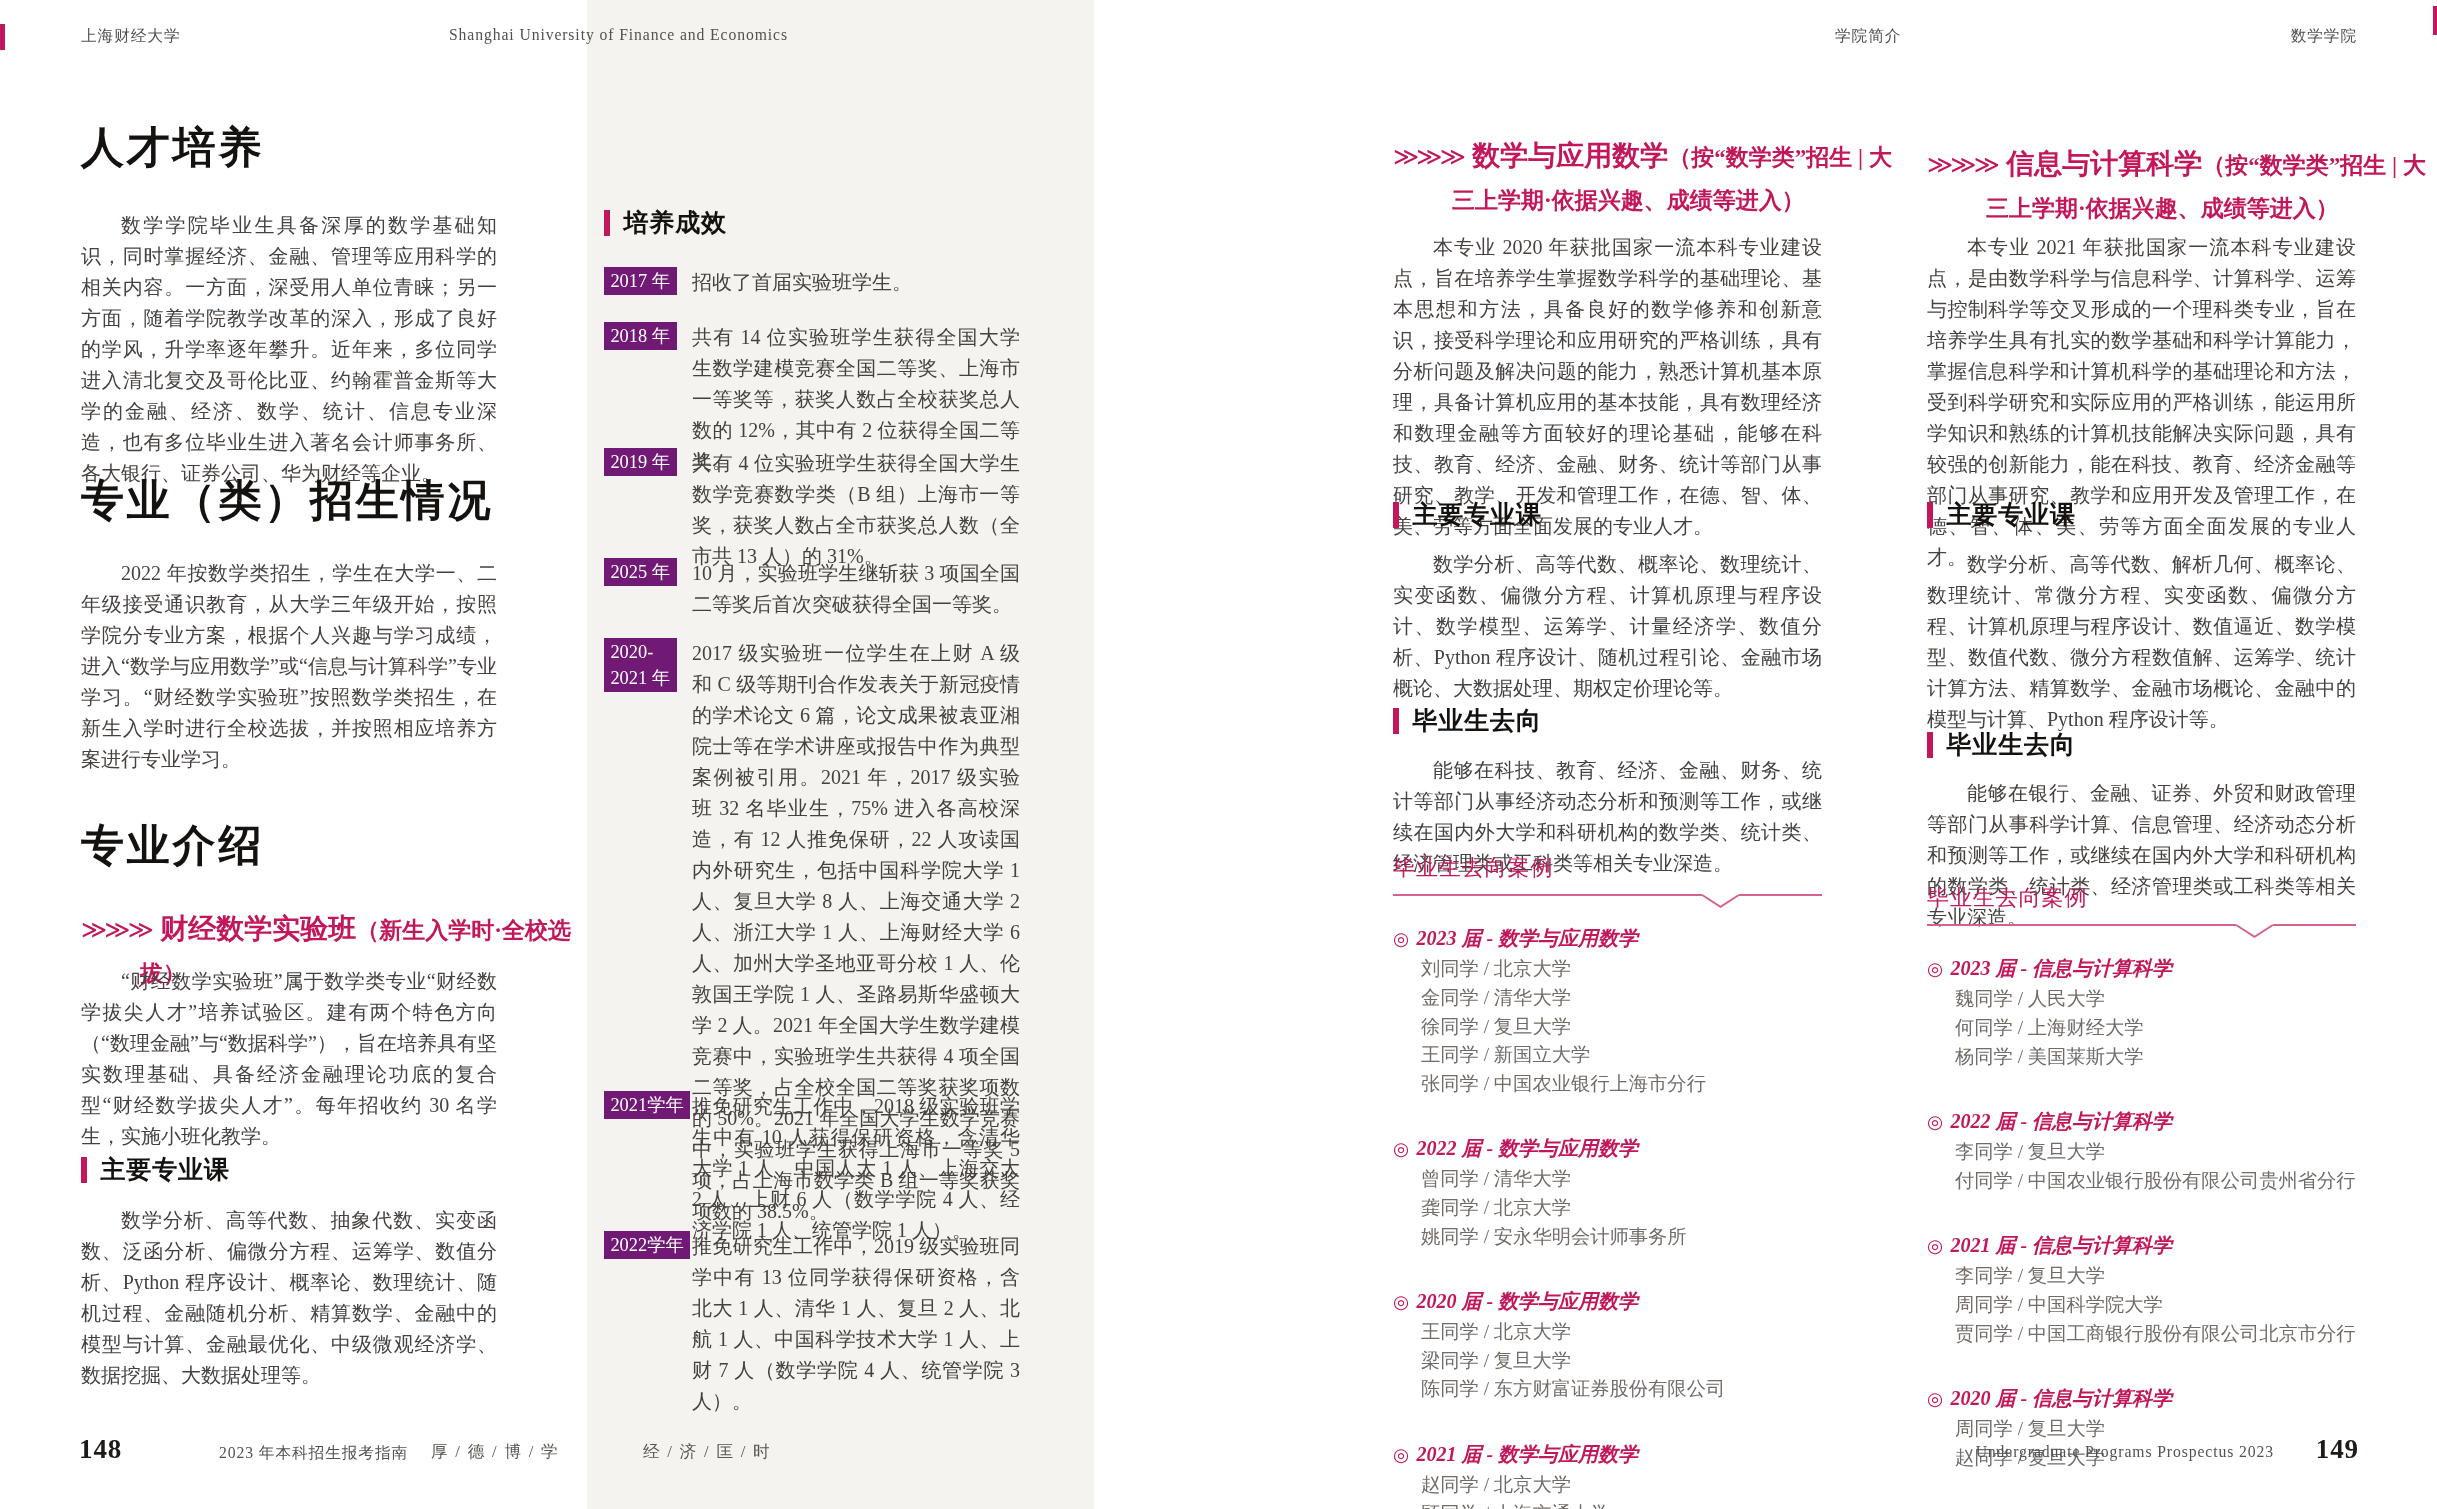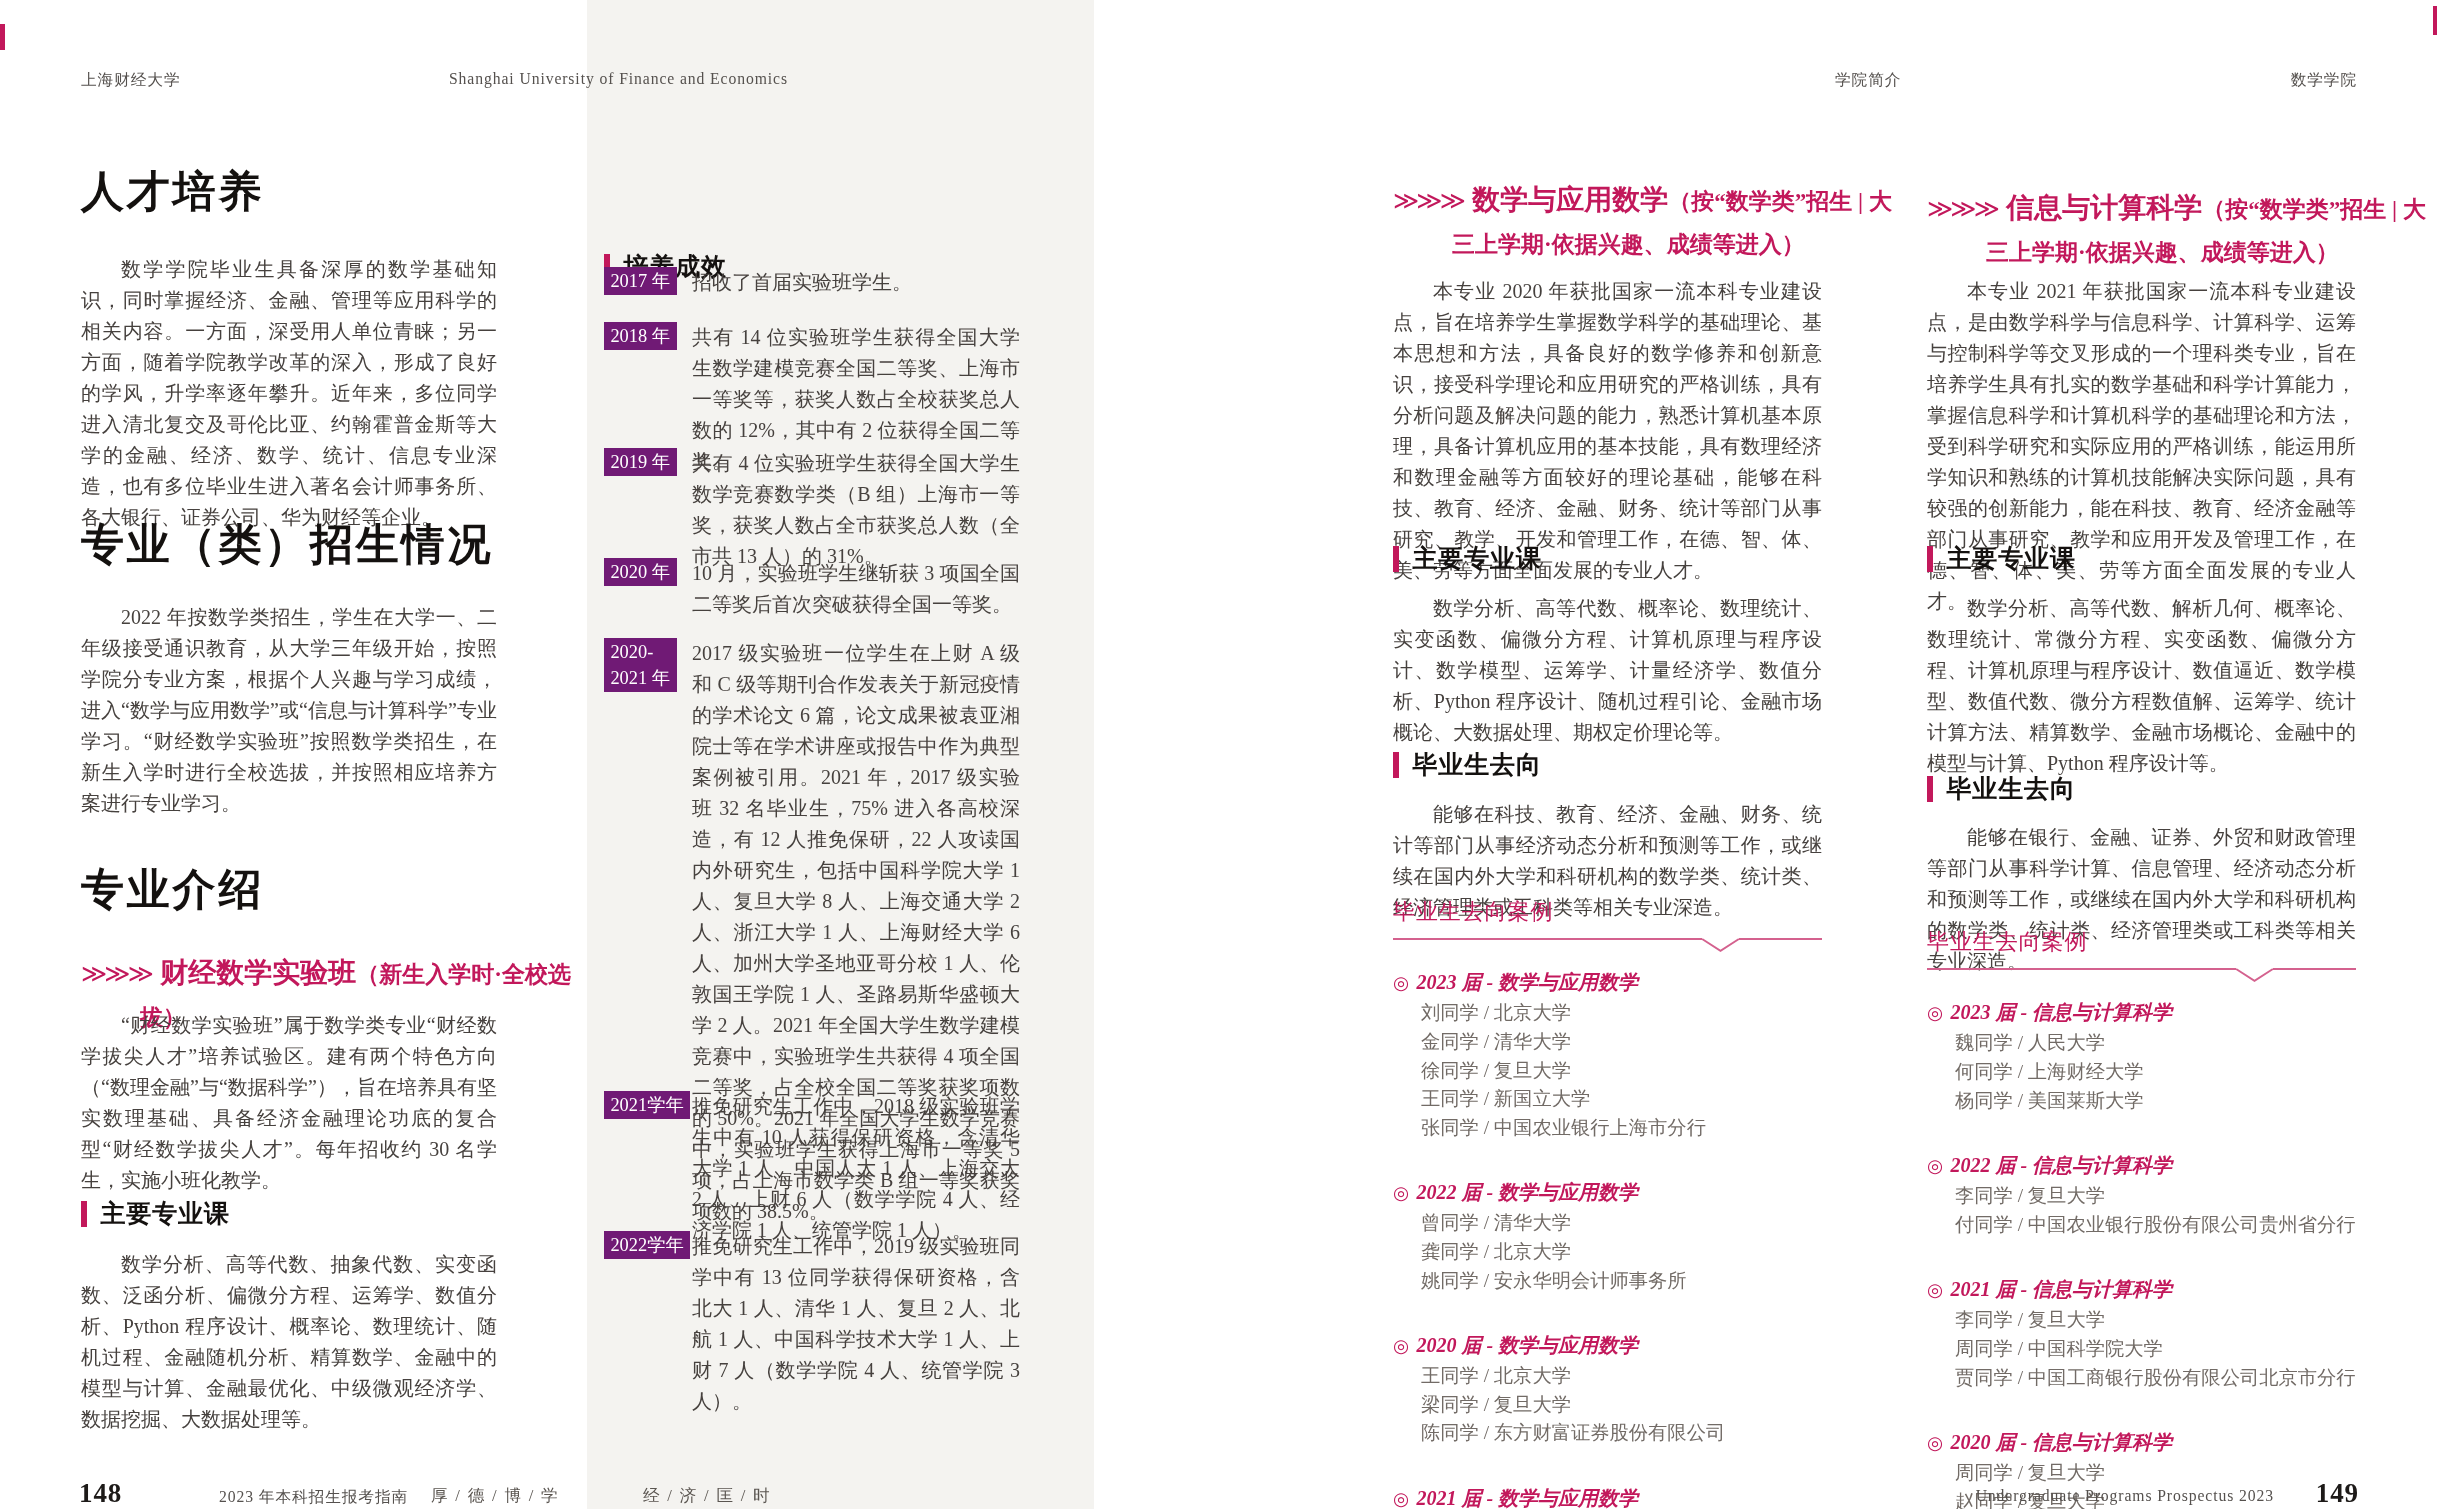--- a/index.html
+++ b/index.html
@@ -1,19 +1,19 @@
 <!DOCTYPE html>
 <html style="font-size:14.7px"><head>
 <meta charset="utf-8">
 <style>
   html,body{margin:0;padding:0;background:#e8e8e8;}
   .spread{position:relative;width:2438px;height:1509px;background:#ffffff;overflow:hidden;
           font-family:"Liberation Serif","DejaVu Serif",serif;color:#46413e;}
   .band{position:absolute;left:587px;top:0;width:507px;height:1509px;background:#f4f3f0;}
-  .abs{position:absolute;margin-top:44px;}
+  .abs{position:absolute;}
   .bleed{position:absolute;width:4.6px;background:#c2185b;}
   #bleed-l{left:0;top:24px;height:26px;}
   #bleed-r{right:0;top:5.5px;height:29.5px;}
 
   
   .hdr{font-size:15.7px;color:#55514e;letter-spacing:0.9px;}
   #h-cn{left:81px;top:26px;}
   #h-en{left:449px;top:26px;}
   #h-sec{left:1835px;top:26px;}
   #h-col{right:81px;top:26px;left:auto;}
@@ -126,21 +126,21 @@
   </div>
   <div class="tl-item" id="tl-1">
     <span class="tl-wrap"><span class="tl-badge">2018 年</span></span>
     <span class="tl-text">共有 14 位实验班学生获得全国大学生数学建模竞赛全国二等奖、上海市一等奖等，获奖人数占全校获奖总人数的 12%，其中有 2 位获得全国二等奖。</span>
   </div>
   <div class="tl-item" id="tl-2">
     <span class="tl-wrap"><span class="tl-badge">2019 年</span></span>
     <span class="tl-text">共有 4 位实验班学生获得全国大学生数学竞赛数学类（B 组）上海市一等奖，获奖人数占全市获奖总人数（全市共 13 人）的 31%。</span>
   </div>
   <div class="tl-item" id="tl-3">
-    <span class="tl-wrap"><span class="tl-badge">2020 年</span></span>
+    <span class="tl-wrap"><span class="tl-badge">2025 年</span></span>
     <span class="tl-text">10 月，实验班学生继斩获 3 项国全国二等奖后首次突破获得全国一等奖。</span>
   </div>
   <div class="tl-item" id="tl-4">
     <span class="tl-wrap"><span class="tl-badge">2020-
 2021 年</span></span>
     <span class="tl-text">2017 级实验班一位学生在上财 A 级和 C 级等期刊合作发表关于新冠疫情的学术论文 6 篇，论文成果被袁亚湘院士等在学术讲座或报告中作为典型案例被引用。2021 年，2017 级实验班 32 名毕业生，75% 进入各高校深造，有 12 人推免保研，22 人攻读国内外研究生，包括中国科学院大学 1 人、复旦大学 8 人、上海交通大学 2 人、浙江大学 1 人、上海财经大学 6 人、加州大学圣地亚哥分校 1 人、伦敦国王学院 1 人、圣路易斯华盛顿大学 2 人。2021 年全国大学生数学建模竞赛中，实验班学生共获得 4 项全国二等奖，占全校全国二等奖获奖项数的 50%。2021 年全国大学生数学竞赛中，实验班学生获得上海市一等奖 5 项，占上海市数学类 B 组一等奖获奖项数的 38.5%。</span>
   </div>
   <div class="tl-item" id="tl-5">
     <span class="tl-wrap"><span class="tl-badge">2021学年</span></span>
     <span class="tl-text">推免研究生工作中，2018 级实验班学生中有 10 人获得保研资格，含清华大学 1 人、中国人大 1 人、上海交大 2 人、上财 6 人（数学学院 4 人、经济学院 1 人、统管学院 1 人）。</span>

